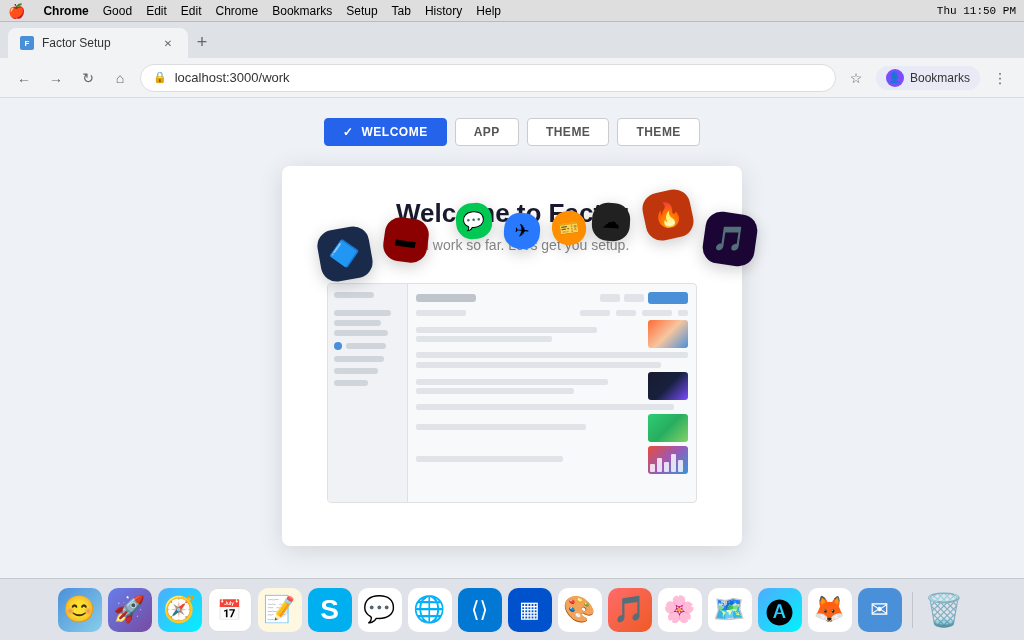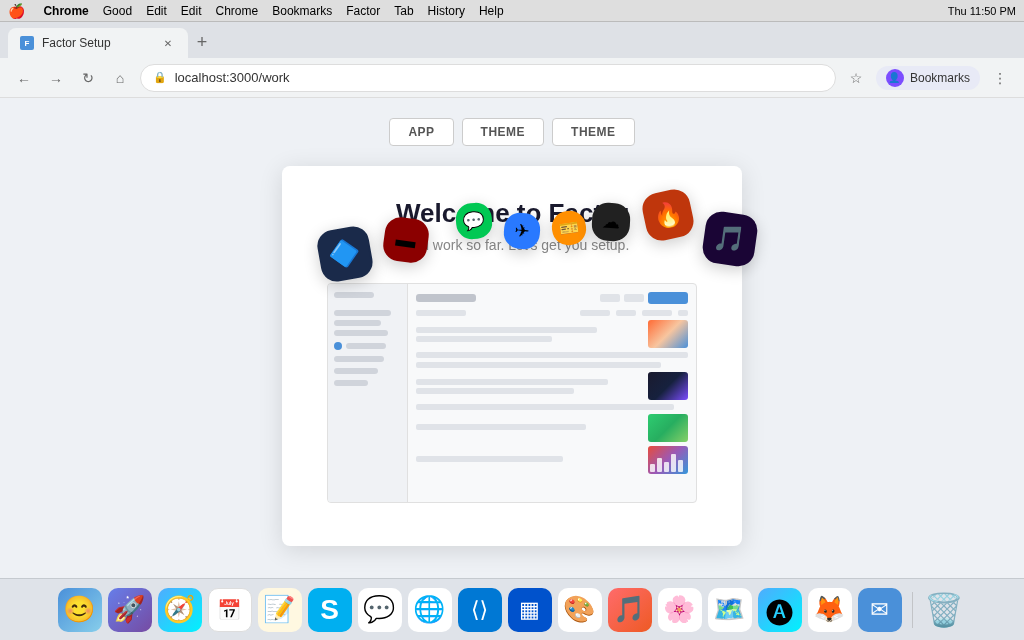--- a/index.html
+++ b/index.html
@@ -39,20 +39,21 @@
       cursor: pointer;
       font-size: 12px;
       white-space: nowrap;
     }
     .menu-bar .right-items {
       margin-left: auto;
       display: flex;
       align-items: center;
       gap: 8px;
       font-size: 11px;
+      font-family: Liberation Mono, monospace;
     }
 
     
     .browser-frame {
       width: 100%;
       height: 618px;
       display: flex;
       flex-direction: column;
     }
 
@@ -409,21 +410,21 @@
 
 <div class="menu-bar">
   <span class="apple-logo">🍎</span>
   <div class="menu-items">
     <span class="menu-item" style="font-weight:700">Chrome</span>
     <span class="menu-item">Good</span>
     <span class="menu-item">Edit</span>
     <span class="menu-item">Edit</span>
     <span class="menu-item">Chrome</span>
     <span class="menu-item">Bookmarks</span>
-    <span class="menu-item">Factor</span>
+    <span class="menu-item">Setup</span>
     <span class="menu-item">Tab</span>
     <span class="menu-item">History</span>
     <span class="menu-item">Help</span>
   </div>
   <div class="right-items">
     <span>Thu 11:50 PM</span>
   </div>
 </div>
 
 <div class="browser-frame">
@@ -452,20 +453,24 @@
         <div class="profile-icon">👤</div>
         <span>Bookmarks</span>
       </div>
       <div class="nav-btn">⋮</div>
     </div>
   </div>
 
   <div class="page-content">
 
     <div class="step-tabs">
+      <button class="step-tab active">
+        <span class="check">✓</span>
+        <span>WELCOME</span>
+      </button>
       <button class="step-tab">APP</button>
       <button class="step-tab">THEME</button>
       <button class="step-tab">THEME</button>
     </div>
 
     <div class="main-card">
       <h1 class="card-title">Welcome to Factor</h1>
       <p class="card-subtitle">Good work so far. Let's get you setup.</p>
 
       <div class="mockup-container">

